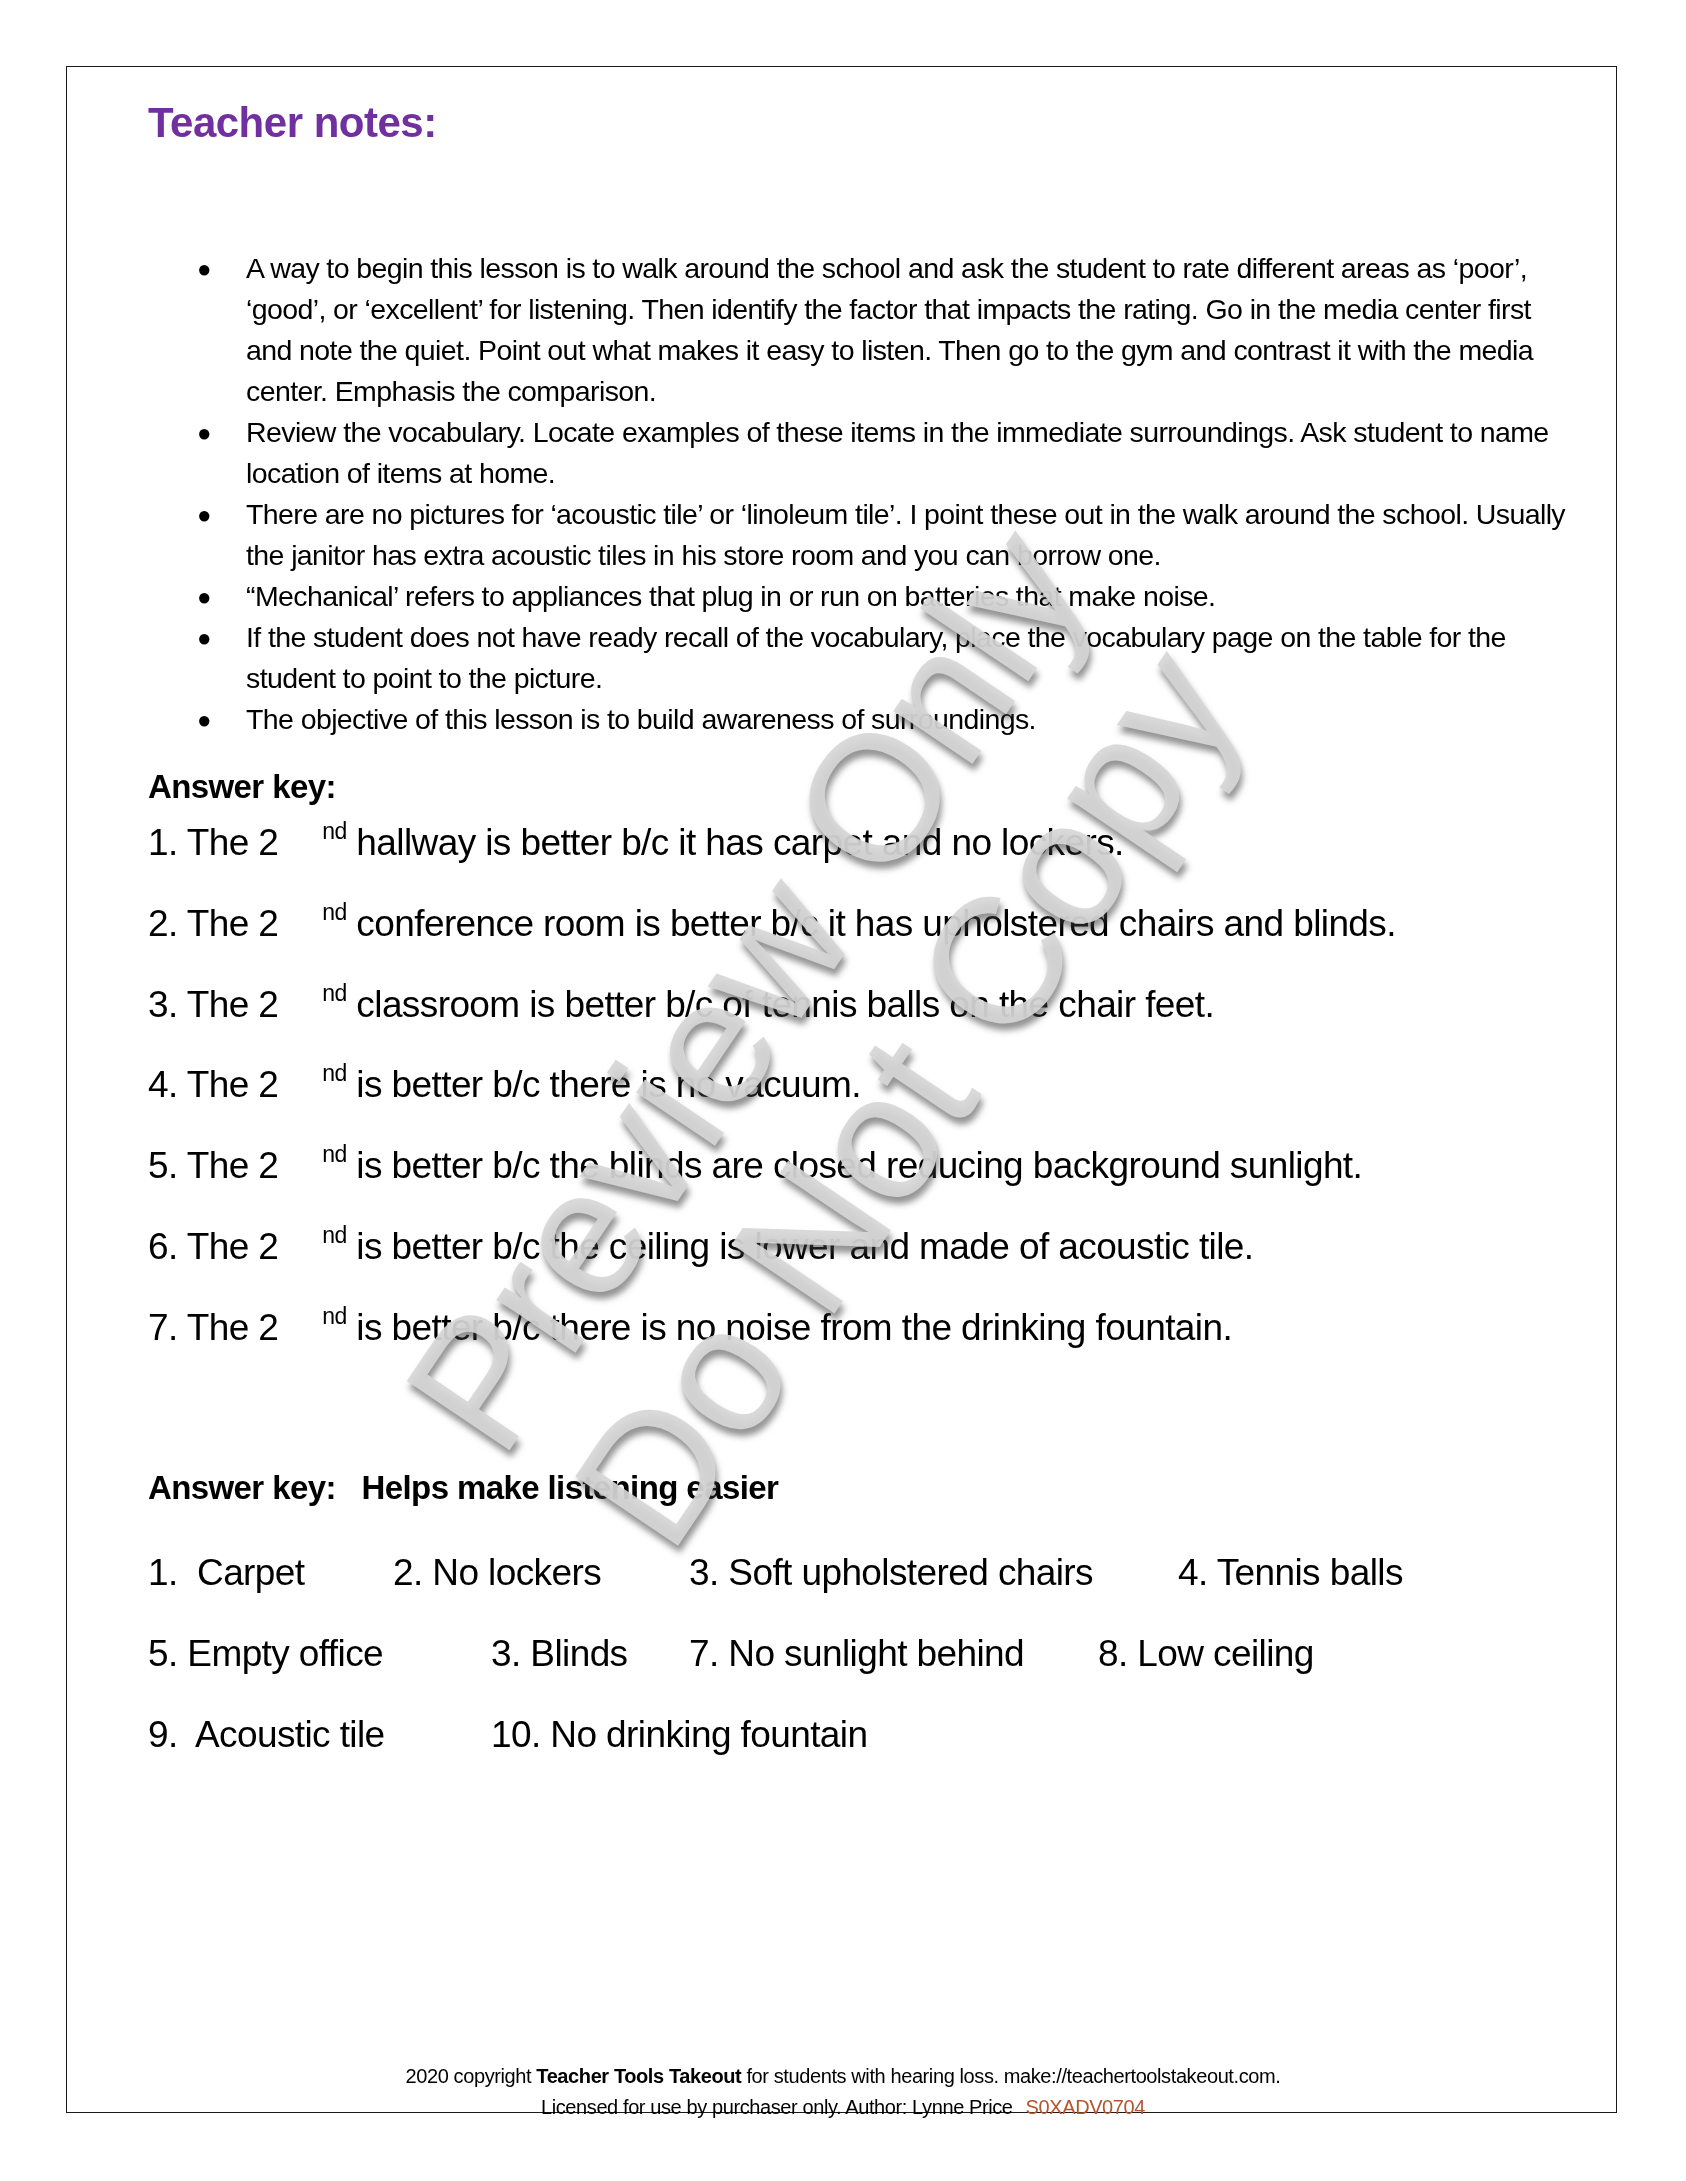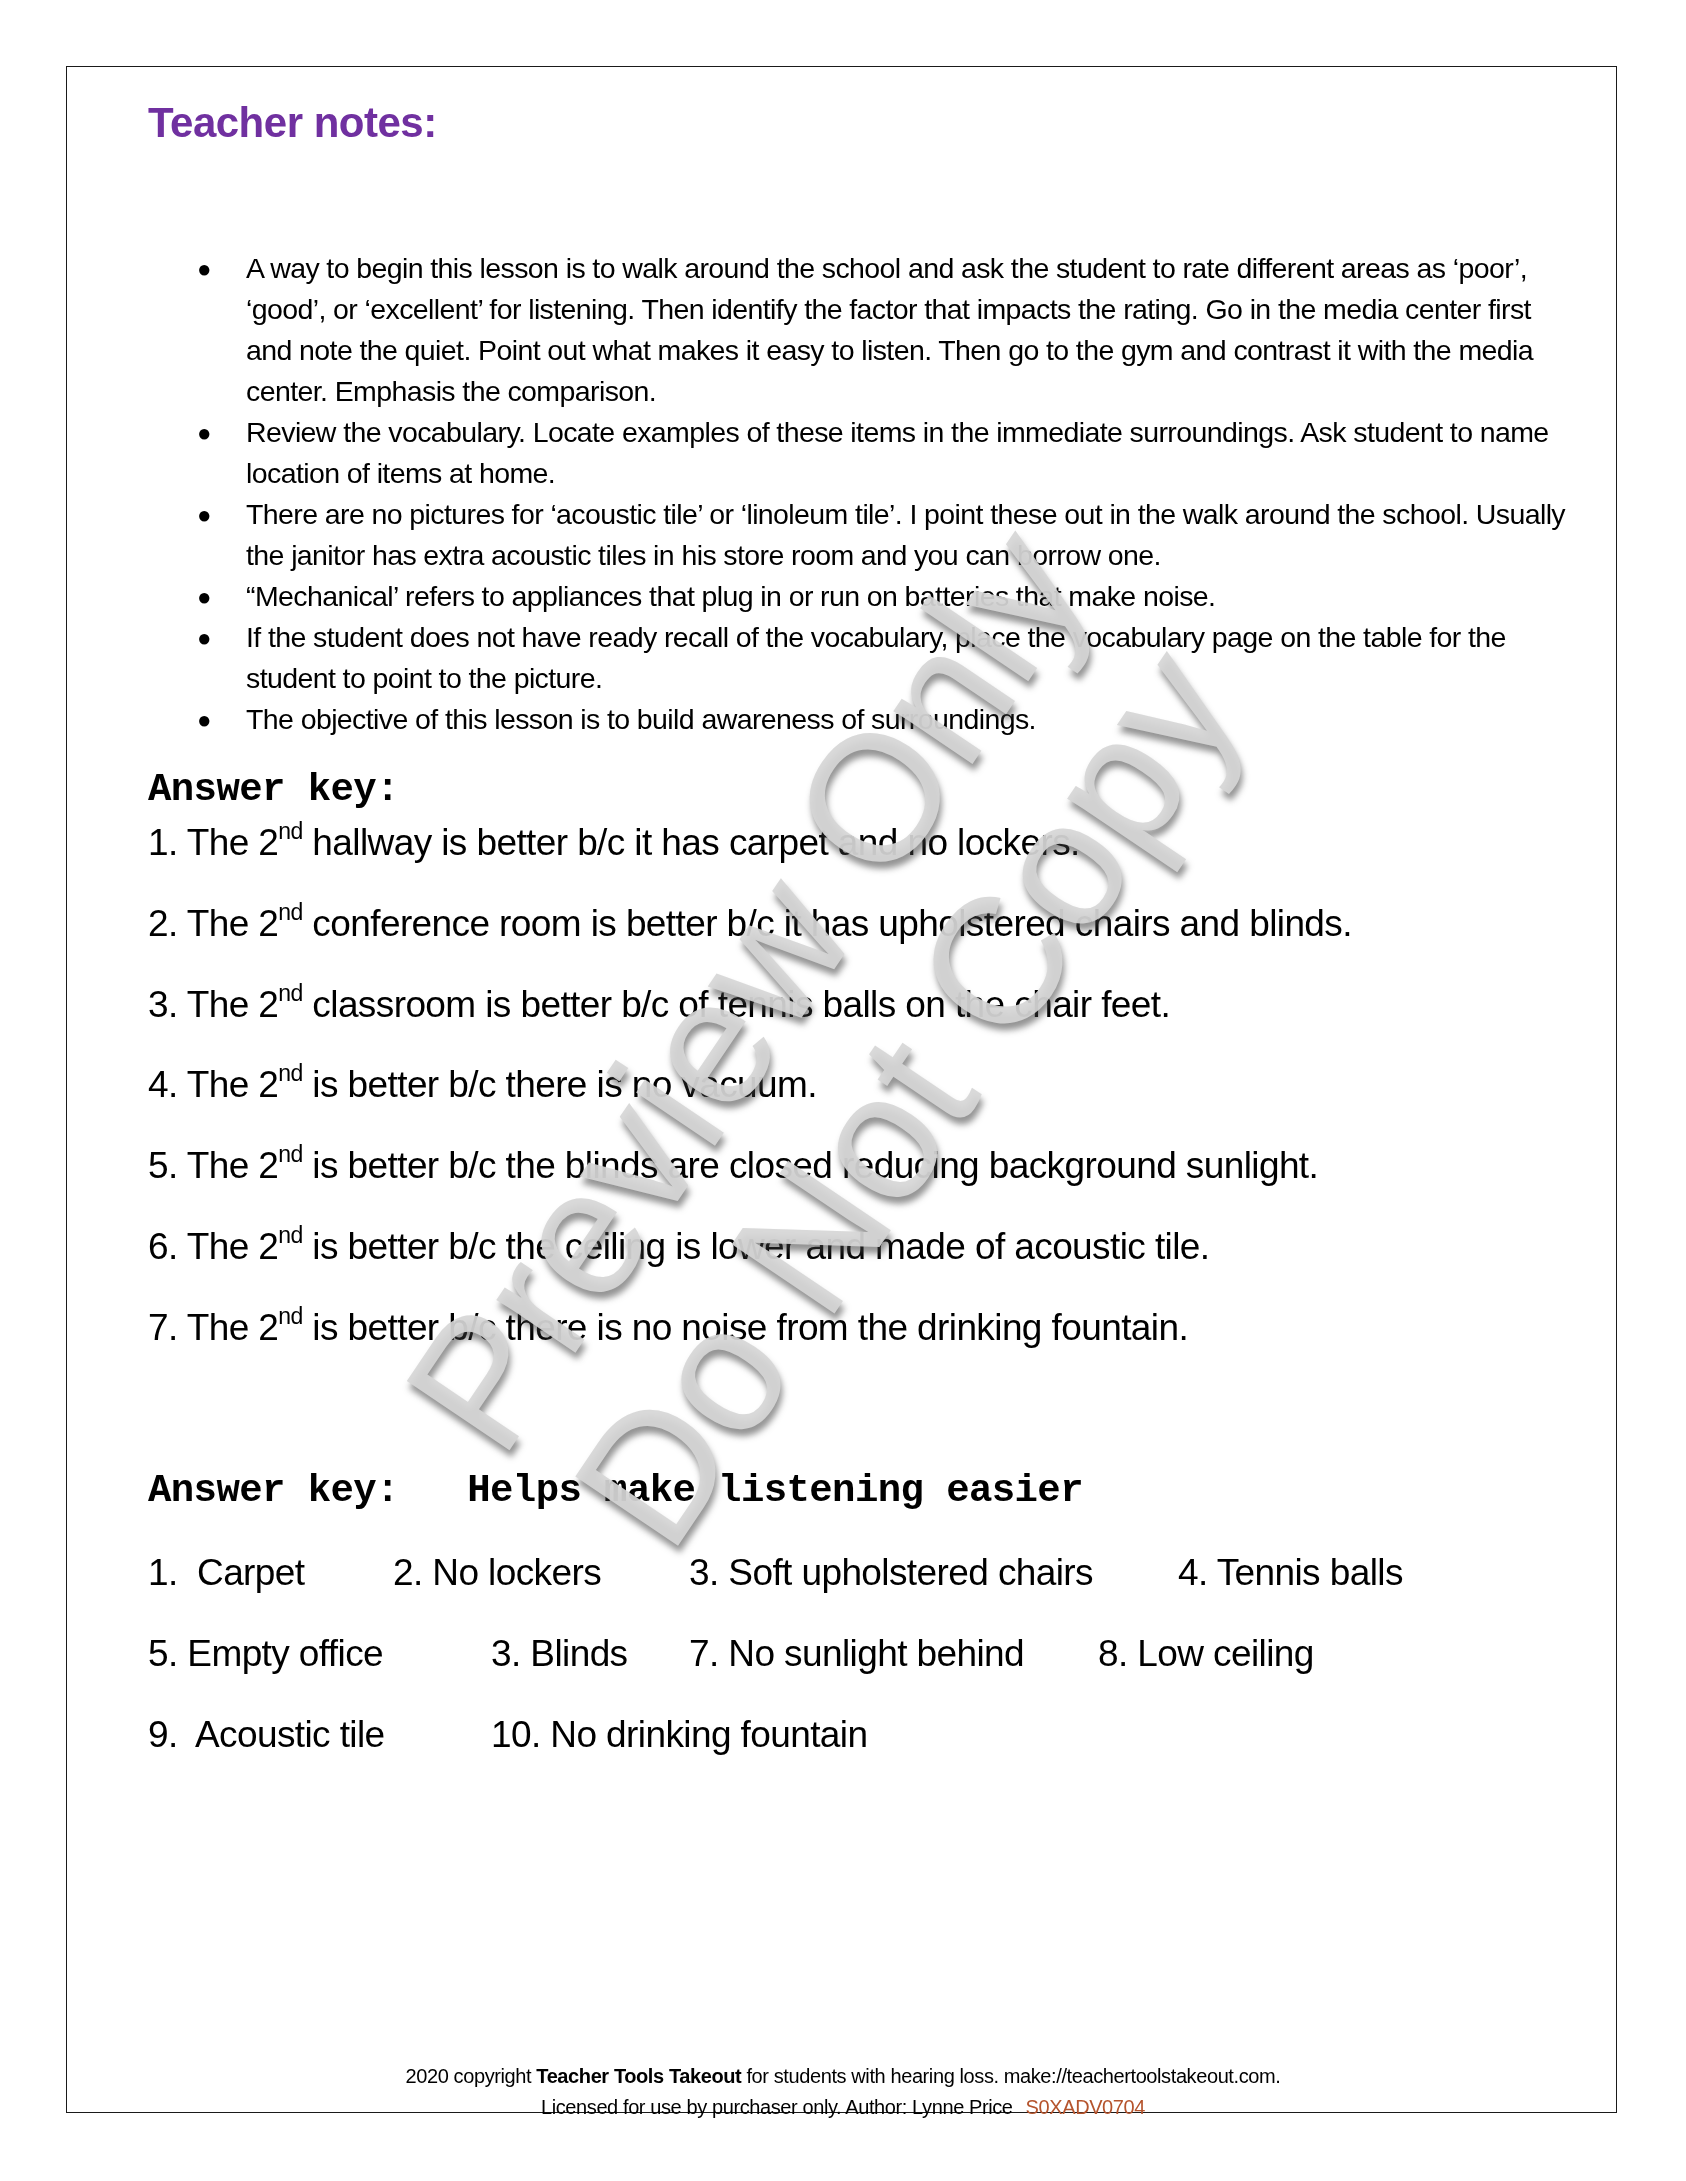--- a/index.html
+++ b/index.html
@@ -24,27 +24,27 @@
     }
     .note {
       position: relative; padding-left: 246px; width: 1322px;
       font-size: 28.5px; line-height: 41px; letter-spacing: -0.6px;
     }
     .note .bullet {
       position: absolute; left: 197px; top: 0; font-size: 24px;
     }
     .section-h {
       position: absolute; left: 148px;
-      font-size: 39px; font-weight: bold; letter-spacing: -0.6px; white-space: nowrap; font-family: Liberation Mono, monospace;
+      font-size: 33px; font-weight: bold; letter-spacing: -0.6px; white-space: nowrap;
     }
     .answer {
       position: absolute; left: 148px;
       font-size: 37px; letter-spacing: -0.6px; white-space: nowrap;
     }
-    .answer sup { font-size: 23px; vertical-align: 15.6px; line-height: 0; }
+    .answer sup { font-size: 23px; vertical-align: 15.6px; line-height: 0; margin-left: 44px; }
     .vocab {
       position: absolute; font-size: 37px; letter-spacing: -0.6px; white-space: nowrap;
     }
     .footer {
       position: absolute; left: 0; width: 1686px; text-align: center;
       font-size: 20px; letter-spacing: -0.4px; white-space: nowrap;
     }
     .footer b { font-weight: bold; margin-top: 18px; }
     .footer .code { color: #b5542d; margin-left: 13px; }
     .watermark {

